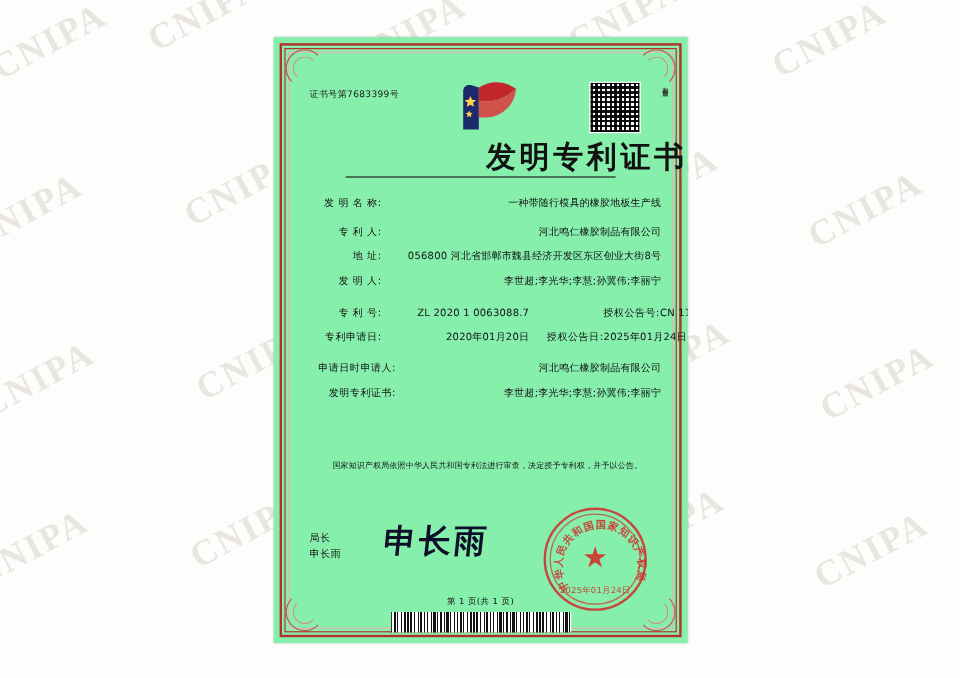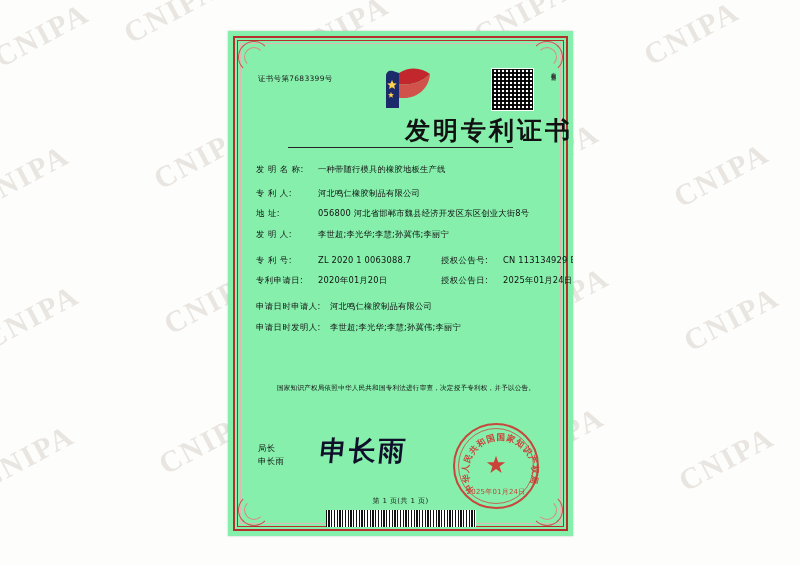--- a/index.html
+++ b/index.html
@@ -162,20 +162,21 @@
     right: 22px;
     top: 134px;
   }
   .row {
     display: flex;
     align-items: baseline;
     margin-bottom: 10.5px;
     font-size: 8.3px;
     color: #111;
     line-height: 1.2;
+    text-align: right;
   }
   .lbl {
     flex: 0 0 auto;
     width: 62px;
     letter-spacing: .5px;
     white-space: nowrap;
   }
   .val {
     flex: 1 1 auto;
     letter-spacing: .2px;
@@ -387,21 +388,21 @@
       <div class="row">
         <div class="lbl">地      址:</div>
         <div class="val">056800 河北省邯郸市魏县经济开发区东区创业大街8号</div>
       </div>
 
       <div class="row">
         <div class="lbl">发  明  人:</div>
         <div class="val">李世超;李光华;李慧;孙冀伟;李丽宁</div>
       </div>
 
-      <div class="row two" style="margin-top:16px;">
+      <div class="row two" style="margin-top:16px;gap:47px;">
         <div class="cell left">
           <div class="lbl">专 利 号:</div>
           <div class="val">ZL 2020 1 0063088.7</div>
         </div>
         <div class="cell right">
           <div class="lbl">授权公告号:</div>
           <div class="val">CN 113134929 B</div>
         </div>
       </div>
 
@@ -415,21 +416,21 @@
           <div class="val">2025年01月24日</div>
         </div>
       </div>
 
       <div class="row" style="margin-top:16px;">
         <div class="lbl" style="width:74px;">申请日时申请人:</div>
         <div class="val">河北鸣仁橡胶制品有限公司</div>
       </div>
 
       <div class="row">
-        <div class="lbl" style="width:74px;">申请日时发明人:</div>
+        <div class="lbl" style="width:74px;">发明专利证书:</div>
         <div class="val">李世超;李光华;李慧;孙冀伟;李丽宁</div>
       </div>
     </div>
 
     <div class="para">
       <p class="indent">国家知识产权局依照中华人民共和国专利法进行审查，决定授予专利权，并予以公告。</p>
     </div>
 
     <div class="sig-label">
       <div>局长</div>

